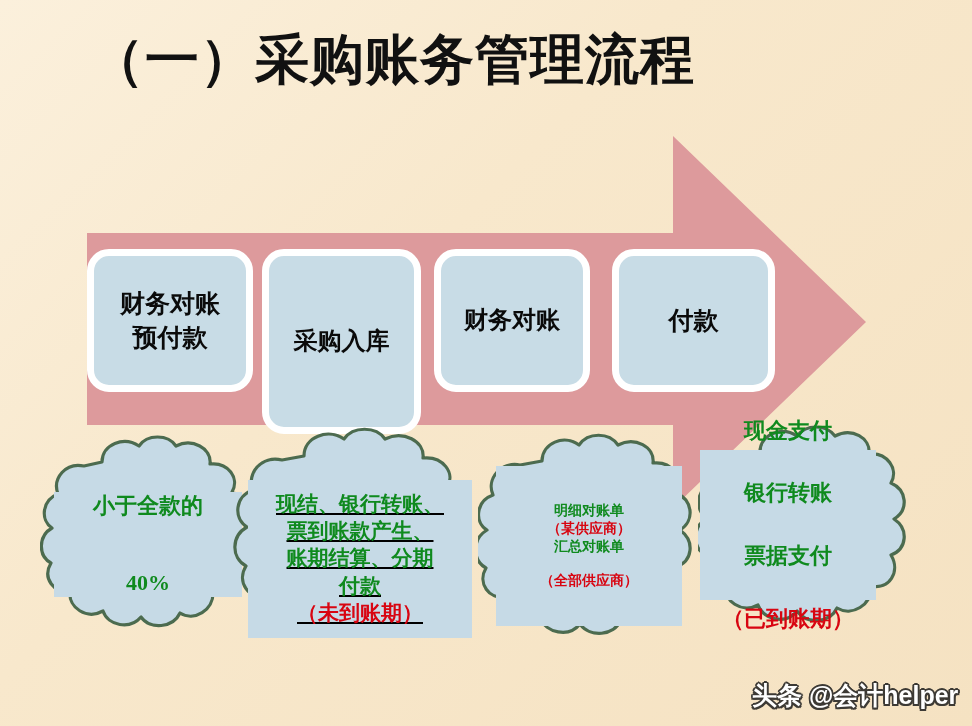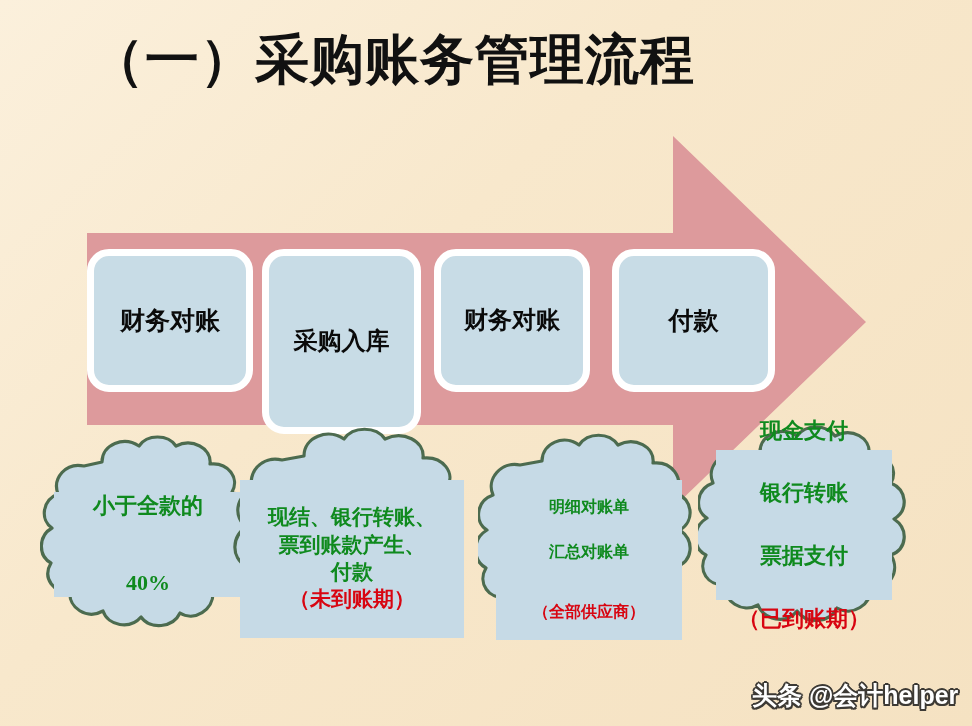--- a/index.html
+++ b/index.html
@@ -91,27 +91,27 @@
     line-height: 1.3;
   }
   .ln-green { color: #0f8a1e; white-space: nowrap; }
   .ln-red   { color: #d80511; white-space: nowrap; }
   .ln-wrap  { white-space: normal; margin-top: 16px; }
 
   #cloud-0 { left: 40px;  top: 432px; width: 216px; height: 222px; }
   #cloud-0 .cloud-text { left: 14px; top: 60px; width: 188px; height: 105px; font-size: 22px; gap: 48px; }
 
   #cloud-1 { left: 232px; top: 424px; width: 248px; height: 246px; }
-  #cloud-1 .cloud-text { left: 8px; top: 56px; width: 224px; height: 158px; font-size: 21px; }
+  #cloud-1 .cloud-text { left: 16px; top: 56px; width: 224px; height: 158px; font-size: 21px; text-decoration: underline; }
 
   #cloud-2 { left: 478px; top: 430px; width: 222px; height: 238px; }
-  #cloud-2 .cloud-text { left: 18px; top: 50px; width: 186px; height: 160px; font-size: 16px; gap: 24px; }
+  #cloud-2 .cloud-text { left: 18px; top: 36px; width: 186px; height: 160px; font-size: 14px; }
 
   #cloud-3 { left: 698px; top: 422px; width: 216px; height: 232px; }
-  #cloud-3 .cloud-text { left: 18px; top: 28px; width: 176px; height: 150px; font-size: 22px; gap: 34px; }
+  #cloud-3 .cloud-text { left: 2px; top: 28px; width: 176px; height: 150px; font-size: 22px; gap: 34px; }
 
   
   #watermark {
     position: absolute;
     left: 752px;
     top: 679px;
     font-family: Liberation Sans, sans-serif;
     font-size: 25px;
     font-weight: bold;
     color: #ffffff;
@@ -134,20 +134,21 @@
 
   <div id="title">（一）采购账务管理流程</div>
 
   <svg id="arrow-svg" viewBox="0 0 972 726">
     <polygon points="87,233 673,233 673,136 866,322 673,508 673,425 87,425" fill="#dd9a9c"></polygon>
   </svg>
 
   <div class="flow-box" id="box-0">
     <div>
       <div>财务对账</div>
+      <div>预付款</div>
     </div>
   </div>
   <div class="flow-box" id="box-1">
     <div>
       <div>采购入库</div>
     </div>
   </div>
   <div class="flow-box" id="box-2">
     <div>
       <div>财务对账</div>
@@ -177,35 +178,37 @@
     <svg viewBox="0 0 248 246" preserveAspectRatio="none">
       <path d="M72,32 C72,13 96,4 112,15 C121,2 144,2 153,15 C171,6 193,17 191,34
                C211,32 224,49 215,64 C233,71 235,93 219,102 C235,113 233,135 215,141
                C226,159 213,179 194,174 C195,194 173,207 157,197 C149,214 124,216 114,201
                C102,216 78,211 72,195 C54,205 33,191 35,173 C17,176 4,158 14,142
                C-1,134 -1,112 15,103 C1,94 3,72 21,66 C14,49 30,31 50,36 Z" fill="#c6dae6" stroke="#4c6b4f" stroke-width="3.2" stroke-linejoin="round"></path>
     </svg>
     <div class="cloud-text">
       <div class="ln-green">现结、银行转账、</div>
       <div class="ln-green">票到账款产生、</div>
+      <div class="ln-green">账期结算、分期</div>
       <div class="ln-green">付款</div>
       <div class="ln-red">（未到账期）</div>
     </div>
   </div>
 
   <div class="cloud" id="cloud-2">
     <svg viewBox="0 0 222 238" preserveAspectRatio="none">
       <path d="M64,31 C64,13 86,4 101,15 C110,2 131,2 140,15 C157,6 177,17 175,33
                C194,31 206,48 198,63 C215,70 217,91 202,100 C217,111 215,131 198,137
                C208,154 196,173 178,168 C179,188 158,200 143,190 C136,206 112,208 102,194
                C91,208 68,203 62,188 C45,197 26,184 28,167 C11,170 -1,153 8,138
                C-6,130 -6,109 9,100 C-4,92 -2,71 15,65 C8,49 23,31 42,35 Z" fill="#c6dae6" stroke="#4c6b4f" stroke-width="3.2" stroke-linejoin="round"></path>
     </svg>
     <div class="cloud-text">
       <div class="ln-green">明细对账单</div>
+      <div class="ln-red">（某供应商）</div>
       <div class="ln-green">汇总对账单</div>
       <div class="ln-red ln-wrap">（全部供应商）</div>
     </div>
   </div>
 
   <div class="cloud" id="cloud-3">
     <svg viewBox="0 0 216 232" preserveAspectRatio="none">
       <path d="M62,30 C62,12 84,4 99,14 C108,2 128,2 137,14 C154,5 173,16 171,32
                C189,30 201,47 193,61 C209,68 211,88 196,97 C211,107 209,127 193,133
                C203,150 191,168 173,164 C174,183 154,195 139,186 C132,201 109,203 99,189

